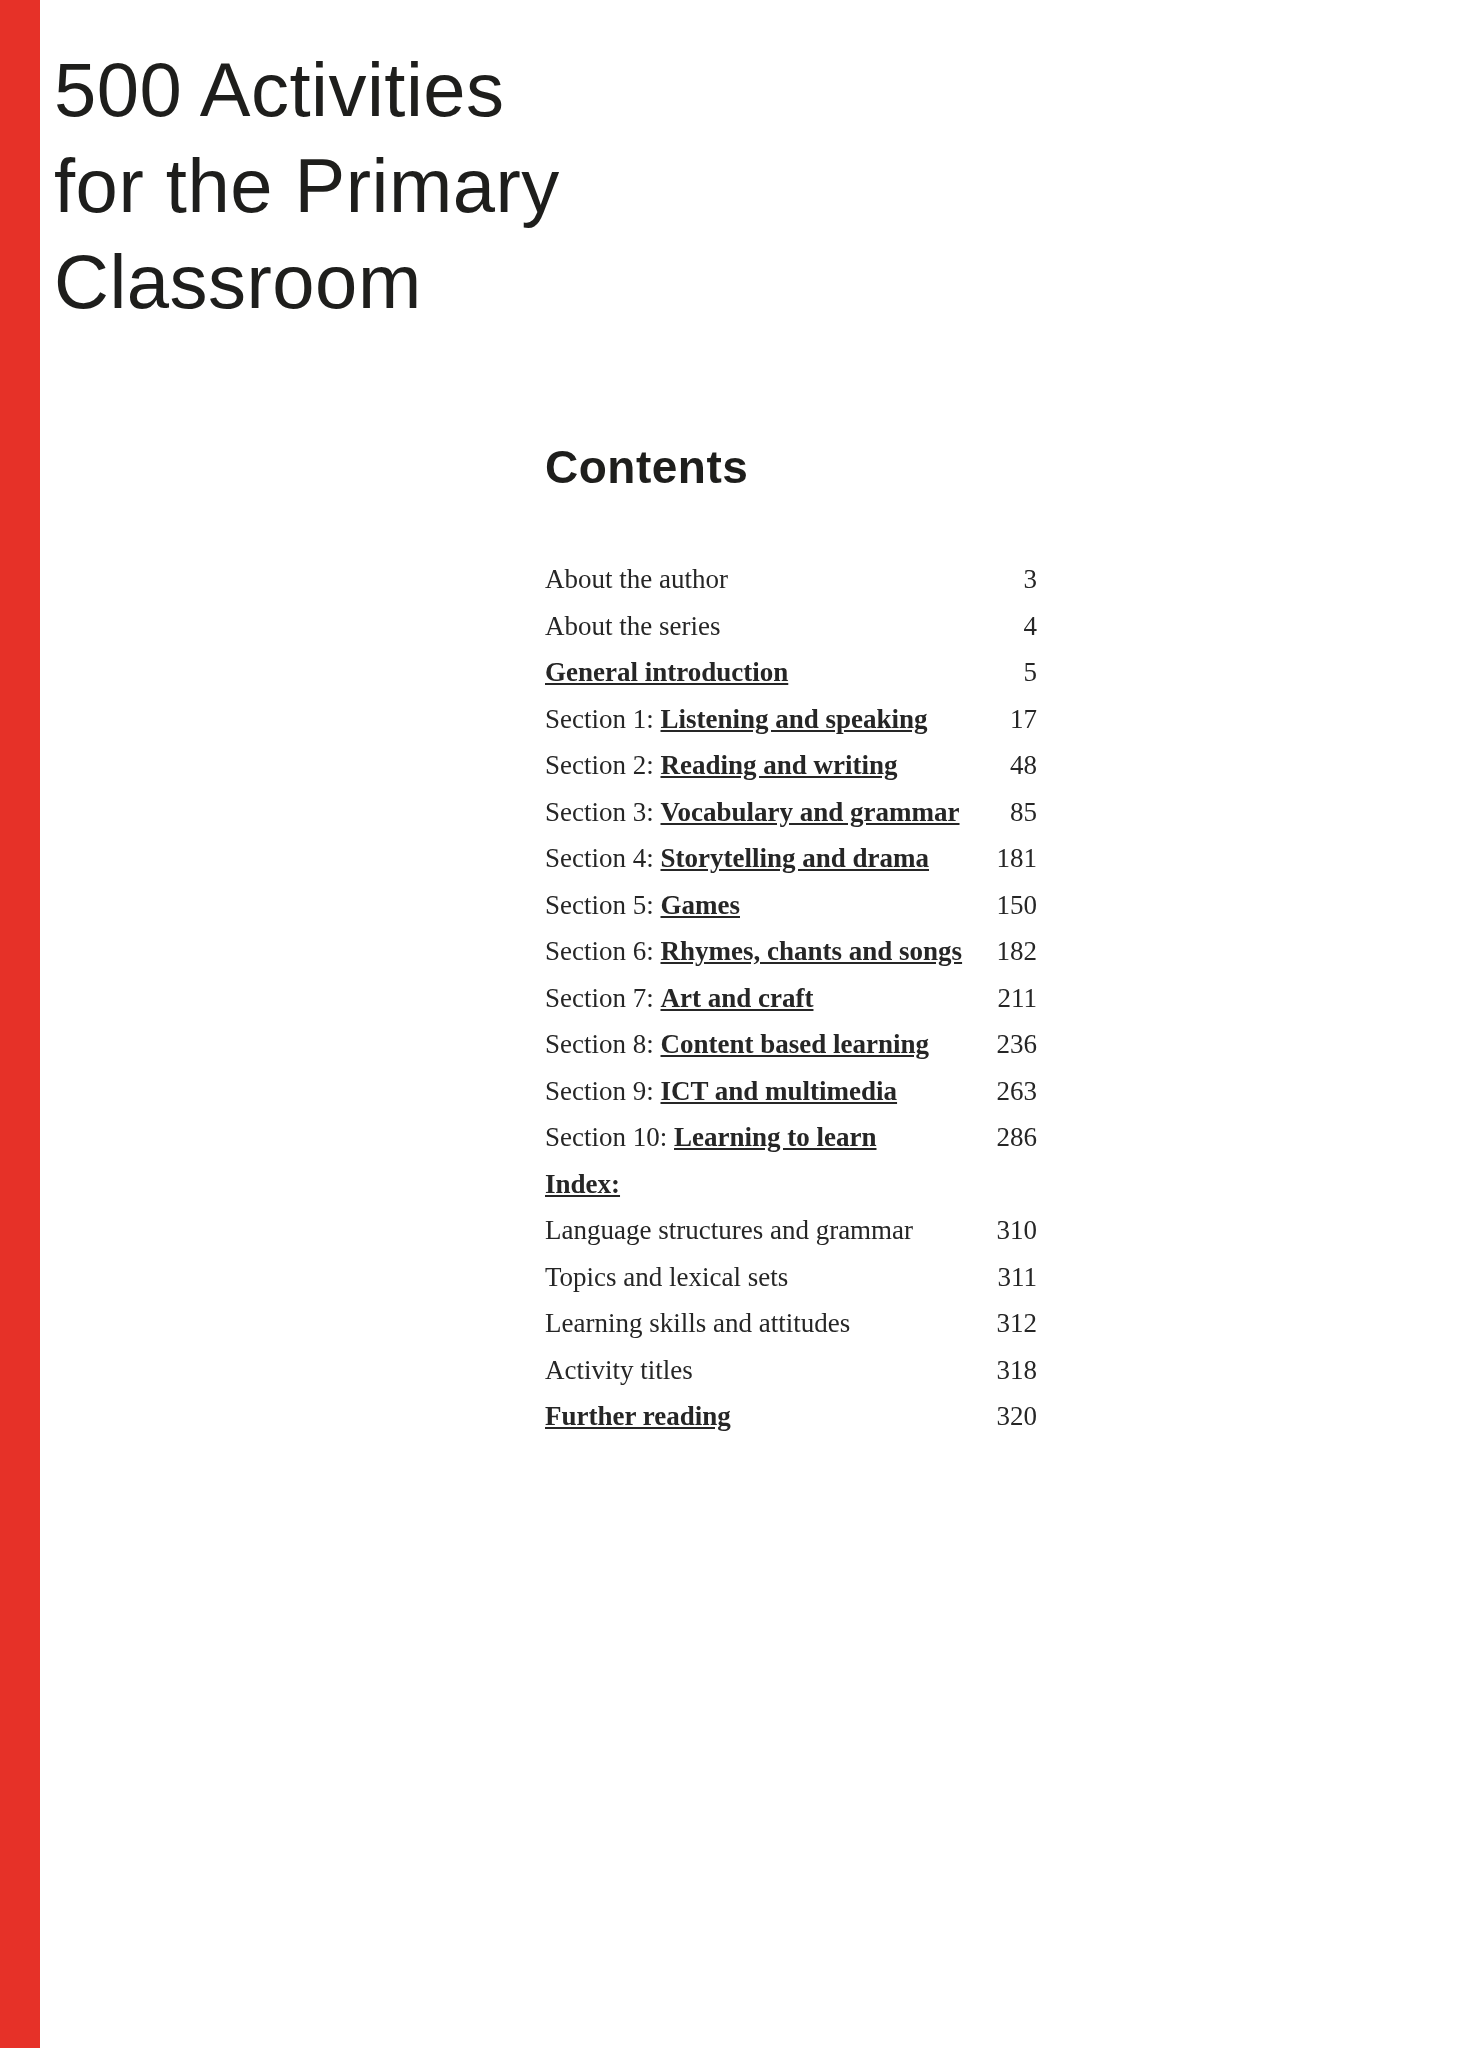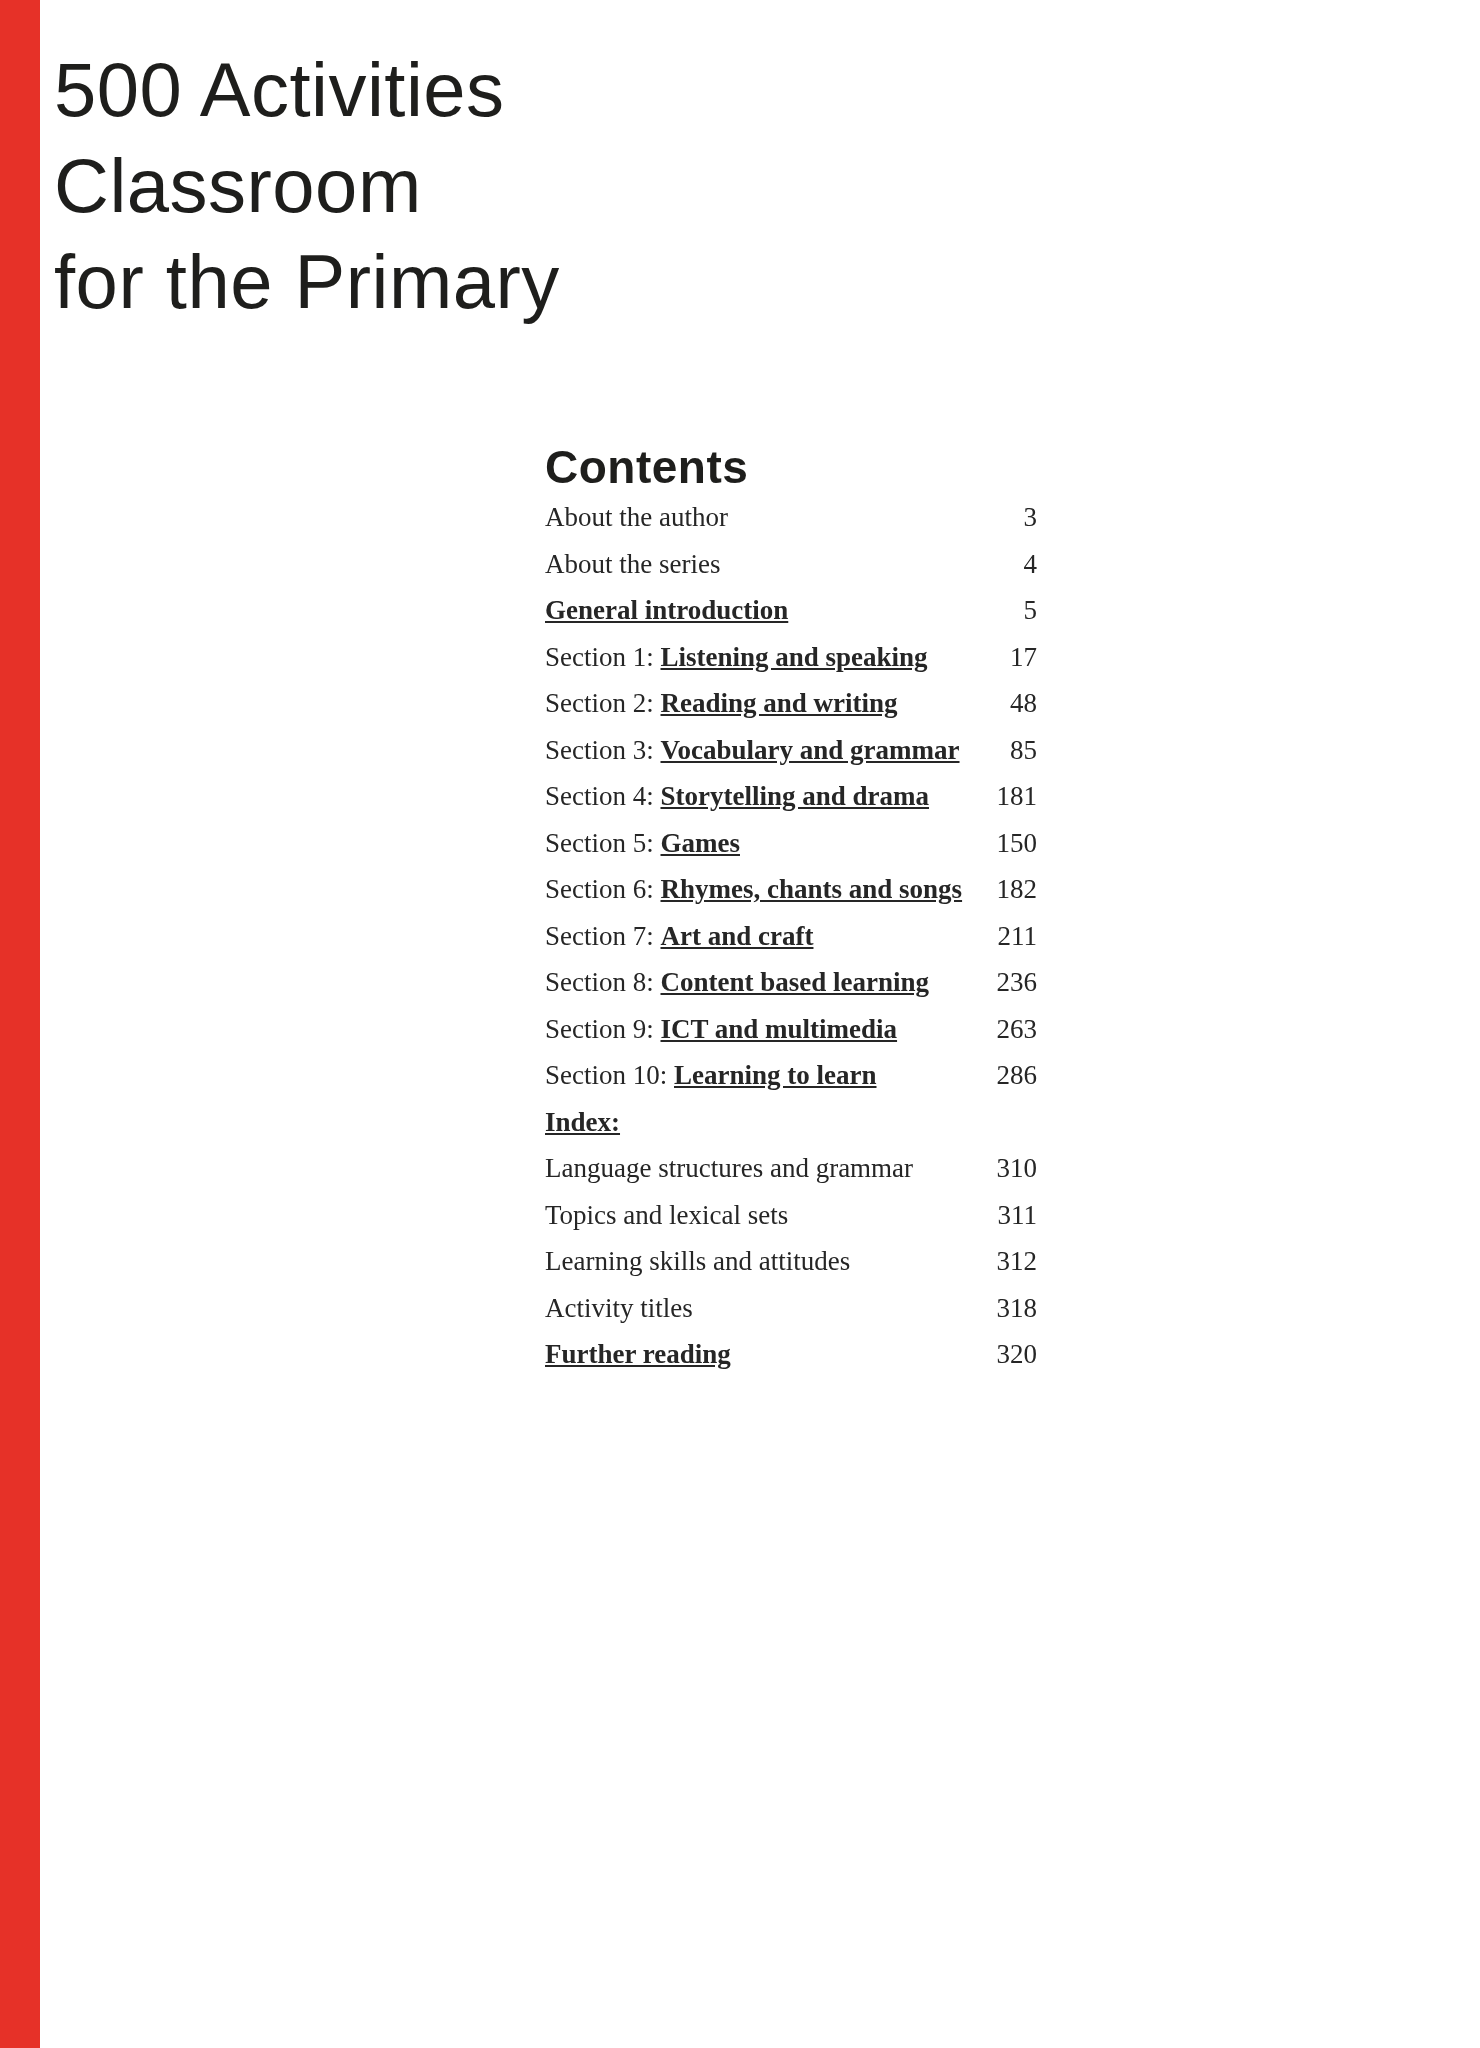--- a/index.html
+++ b/index.html
@@ -44,20 +44,21 @@
     left: 505px;
     top: 440px;
     width: 492px;
   }
   .contents-heading {
     font-family: "Liberation Sans", sans-serif;
     font-weight: 800;
     font-size: 46px;
     letter-spacing: 0.5px;
     color: #1e1e1c;
+    margin-bottom: 62px;
   }
   .toc-list {
     width: 100%;
   }
   .toc-row {
     display: flex;
     justify-content: space-between;
     align-items: center;
     height: 46.5px;
     font-size: 27px;
@@ -75,22 +76,22 @@
 </style>
 </head>
 <body>
 
 <div class="spine-stripe" style="background: rgb(230, 49, 40);"></div>
 
 <div class="page">
 
   <div class="book-title">
     <div>500 Activities</div>
+    <div>for the Primary</div>
     <div>Classroom</div>
-    <div>for the Primary</div>
   </div>
 
   <div class="contents-col">
     <div class="contents-heading">Contents</div>
     <div class="toc-list">
         <div class="toc-row">
     <span class="toc-label"><span></span><span>About the author</span></span>
     <span class="toc-page">3</span>
   </div>
         <div class="toc-row">

